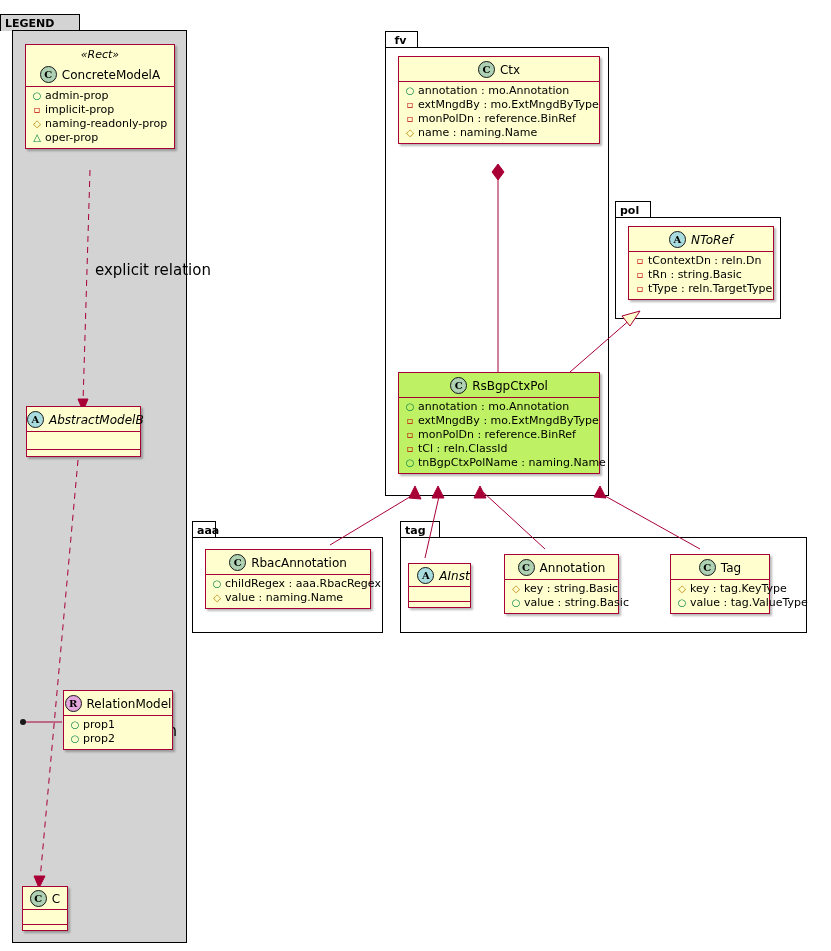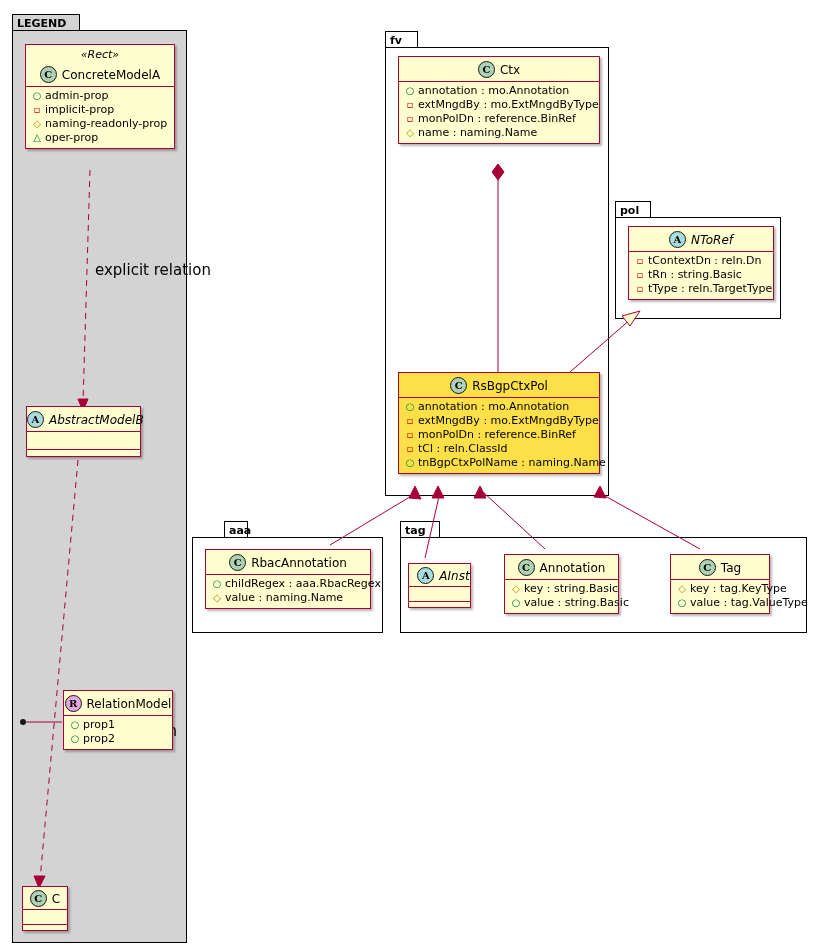--- a/index.html
+++ b/index.html
@@ -56,21 +56,21 @@
   }
   
   .cls {
     position: absolute;
     box-sizing: border-box;
     border: 1px solid #a80036;
     background: #fefece;
     box-shadow: 2px 2px 2px rgba(0,0,0,0.28);
   }
   .cls.yellow {
-    background: #fde047;
+    background: #bef264;
   }
   .cls-header {
     position: relative;
     height: 24px;
     line-height: 24px;
     text-align: center;
     font-size: 12px;
     white-space: nowrap;
   }
   .cls-stereo {
@@ -135,36 +135,36 @@
     color: #000000;
     white-space: nowrap;
     background: transparent;
   }
 </style>
 </head>
 <body>
 
 <div class="canvas">
 
-  <div class="pkg-tab pkg-legend" style="left:12px; top:14px; width:68px;">
+  <div class="pkg-tab pkg-legend" style="left:0; top:14px; width:80px;">
     <span>LEGEND</span>
   </div>
   <div class="pkg pkg-legend" style="left:12px; top:30px; width:175px; height:913px;"></div>
 
-  <div class="pkg-tab pkg-white" style="left:385px; top:31px; width:33px;">
+  <div class="pkg-tab pkg-white" style="left:385px; top:31px; width:33px;text-align:center;">
     <span>fv</span>
   </div>
   <div class="pkg pkg-white" style="left:385px; top:47px; width:224px; height:449px;"></div>
 
   <div class="pkg-tab pkg-white" style="left:615px; top:201px; width:36px;">
     <span>pol</span>
   </div>
   <div class="pkg pkg-white" style="left:615px; top:217px; width:166px; height:102px;"></div>
 
-  <div class="pkg-tab pkg-white" style="left:192px; top:521px; width:24px;margin-left:32px;">
+  <div class="pkg-tab pkg-white" style="left:192px; top:521px; width:24px;">
     <span>aaa</span>
   </div>
   <div class="pkg pkg-white" style="left:192px; top:537px; width:191px; height:96px;"></div>
 
   <div class="pkg-tab pkg-white" style="left:400px; top:521px; width:40px;">
     <span>tag</span>
   </div>
   <div class="pkg pkg-white" style="left:400px; top:537px; width:407px; height:96px;"></div>
 
   <svg class="lines" viewBox="0 0 831 951">

